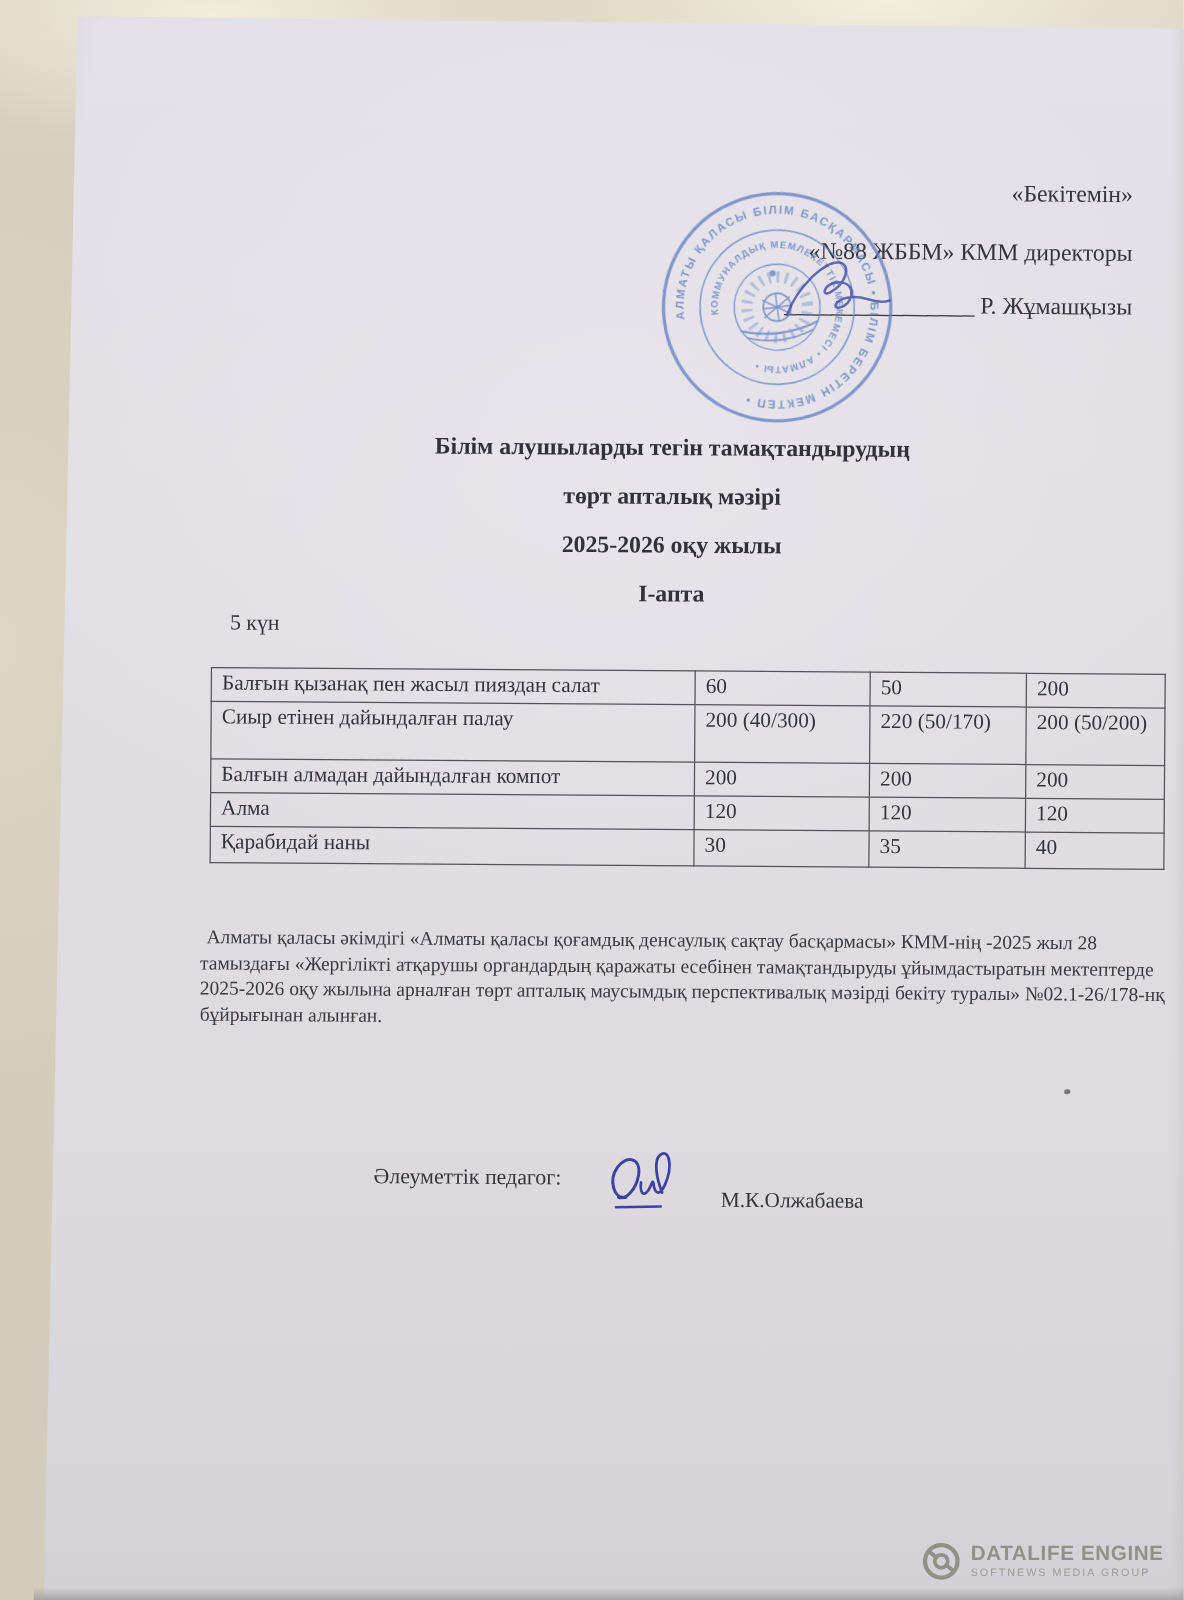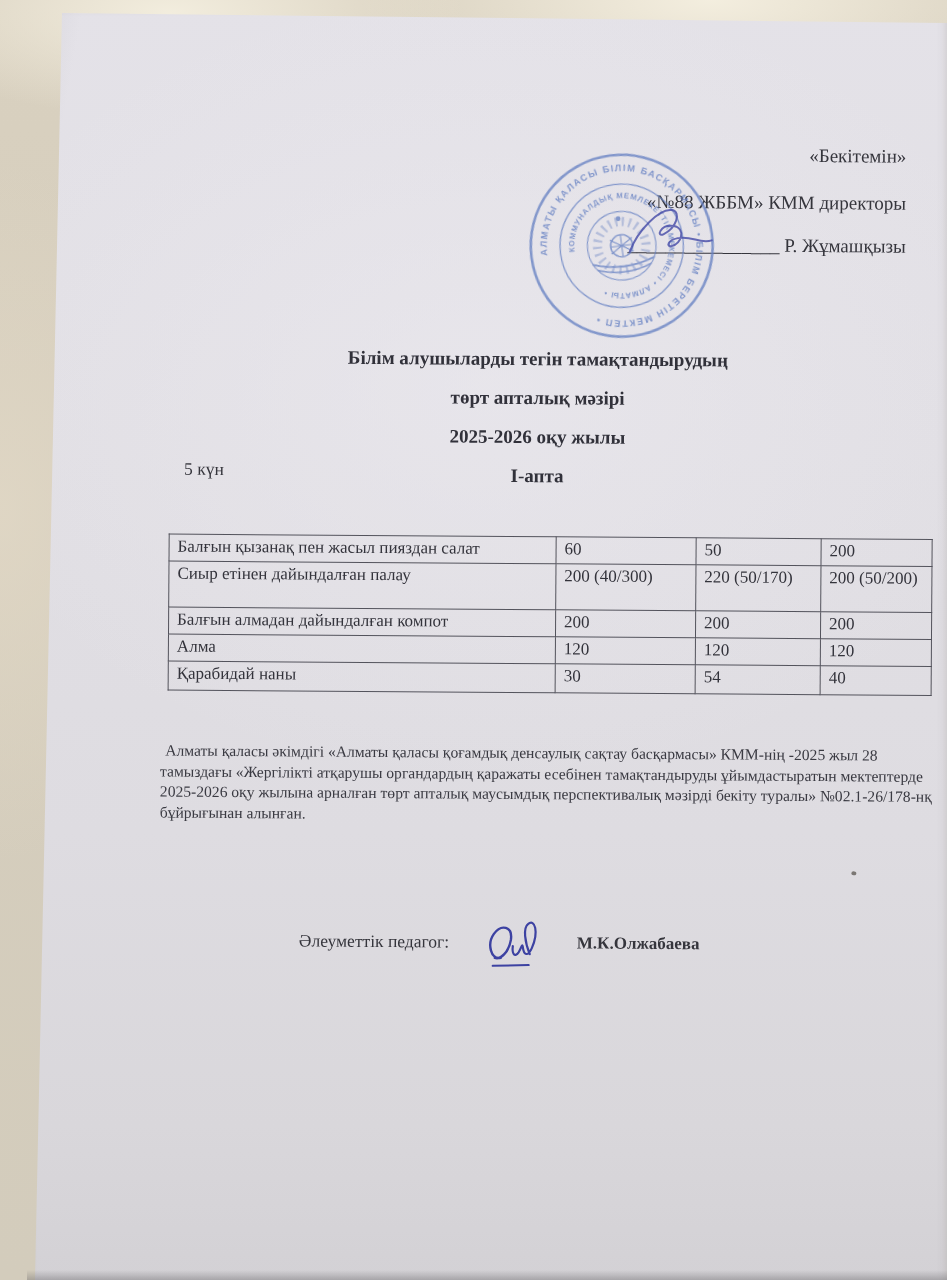--- a/index.html
+++ b/index.html
@@ -33,34 +33,34 @@
   .approval .row1{margin-bottom:25px;}
   .approval .row2{margin-bottom:21px;}
   .sig-line{letter-spacing:0;}
   .stamp{position:absolute;left:500px;top:146px;width:192px;height:192px;opacity:.8;filter:blur(.5px);transform:rotate(-8deg);}
 
   .dir-sign{position:absolute;left:590px;top:196px;width:140px;height:62px;opacity:.9;}
 
   .titles{position:absolute;left:150px;top:345px;width:726px;text-align:center;font-weight:bold;font-size:19px;color:#31313a;}
   .titles div{margin-bottom:17px;}
 
-  .day-label{position:absolute;left:160px;top:458px;font-size:17.5px;}
+  .day-label{position:absolute;left:160px;top:487px;font-size:17.5px;}
 
   table.menu{
     position:absolute;left:145px;top:533px;border-collapse:collapse;table-layout:fixed;width:763px;
     font-size:17px;color:#33333b;
   }
   table.menu td{border:1.4px solid #53535c;vertical-align:top;padding:1px 7px 0 8px;line-height:21px;overflow:hidden;}
 
   .order-par{position:absolute;left:138px;top:740px;width:776px;font-size:15.6px;line-height:20.6px;color:#3a3a42;text-indent:5px;}
 
   .footer-sign{position:absolute;left:278px;top:925px;font-size:17.5px;}
   .footer-sign .label{position:absolute;left:0;top:4px;white-space:nowrap;}
   .ped-sign{position:absolute;left:182px;top:-14px;width:78px;height:66px;}
-  .footer-sign .name{position:absolute;left:278px;top:5px;white-space:nowrap;font-size:17px;font-weight:bold;}
+  .footer-sign .name{position:absolute;left:278px;top:22px;white-space:nowrap;font-size:17px;}
 
   .speck{position:absolute;left:830px;top:866px;width:5px;height:4px;background:#5a564f;border-radius:50% 40% 55% 45%;opacity:.75;}
 
   .watermark{position:absolute;right:16px;bottom:14px;display:flex;align-items:center;font-family:"Liberation Sans",sans-serif;color:#8f8a83;opacity:.92;}
   .watermark .logo{width:34px;height:34px;margin-right:7px;flex:0 0 auto;}
   .watermark .wm-title{font-size:16.5px;font-weight:bold;letter-spacing:.5px;line-height:16px;}
   .watermark .wm-sub{font-size:8.6px;letter-spacing:1.6px;color:#9a958e;margin-top:2px;}
 </style>
 </head>
 <body>
@@ -144,21 +144,21 @@
         </tr>
         <tr style="height:27px">
           <td>Алма</td>
           <td>120</td>
           <td>120</td>
           <td>120</td>
         </tr>
         <tr style="height:29px">
           <td>Қарабидай наны</td>
           <td>30</td>
-          <td>54</td>
+          <td>35</td>
           <td>40</td>
         </tr>
       </tbody>
     </table>
 
     <div class="order-par">Алматы қаласы әкімдігі  «Алматы қаласы қоғамдық денсаулық сақтау басқармасы» КММ-нің -2025 жыл 28 тамыздағы «Жергілікті атқарушы органдардың қаражаты есебінен тамақтандыруды ұйымдастыратын мектептерде 2025-2026 оқу жылына арналған төрт апталық маусымдық перспективалық мәзірді бекіту туралы» №02.1-26/178-нқ бұйрығынан алынған.</div>
 
     <div class="footer-sign">
       <span class="label">Әлеуметтік педагог:</span>
       <svg class="ped-sign" viewBox="0 0 78 66">
@@ -167,13 +167,25 @@
         <path d="M12,52 L48,51" fill="none" stroke="#3d42a2" stroke-width="2" stroke-linecap="round"></path>
       </svg>
       <span class="name">М.К.Олжабаева</span>
     </div>
 
     <div class="speck"></div>
   </div>
 
   <div class="paper-bottom-shade"></div>
 
+  <div class="watermark">
+    <svg class="logo" viewBox="0 0 34 34">
+      <circle cx="17" cy="17" r="13" fill="none" stroke="#8f8a83" stroke-width="3.4"></circle>
+      <circle cx="17" cy="17" r="5.2" fill="none" stroke="#8f8a83" stroke-width="3"></circle>
+      <path d="M7,9 L13,14" stroke="#8f8a83" stroke-width="3.2" stroke-linecap="round"></path>
+      <path d="M27,25 L21,20" stroke="#8f8a83" stroke-width="3.2" stroke-linecap="round"></path>
+    </svg>
+    <div>
+      <div class="wm-title">DATALIFE ENGINE</div>
+      <div class="wm-sub">SOFTNEWS MEDIA GROUP</div>
+    </div>
+  </div>
 </div>
 
 </body></html>

